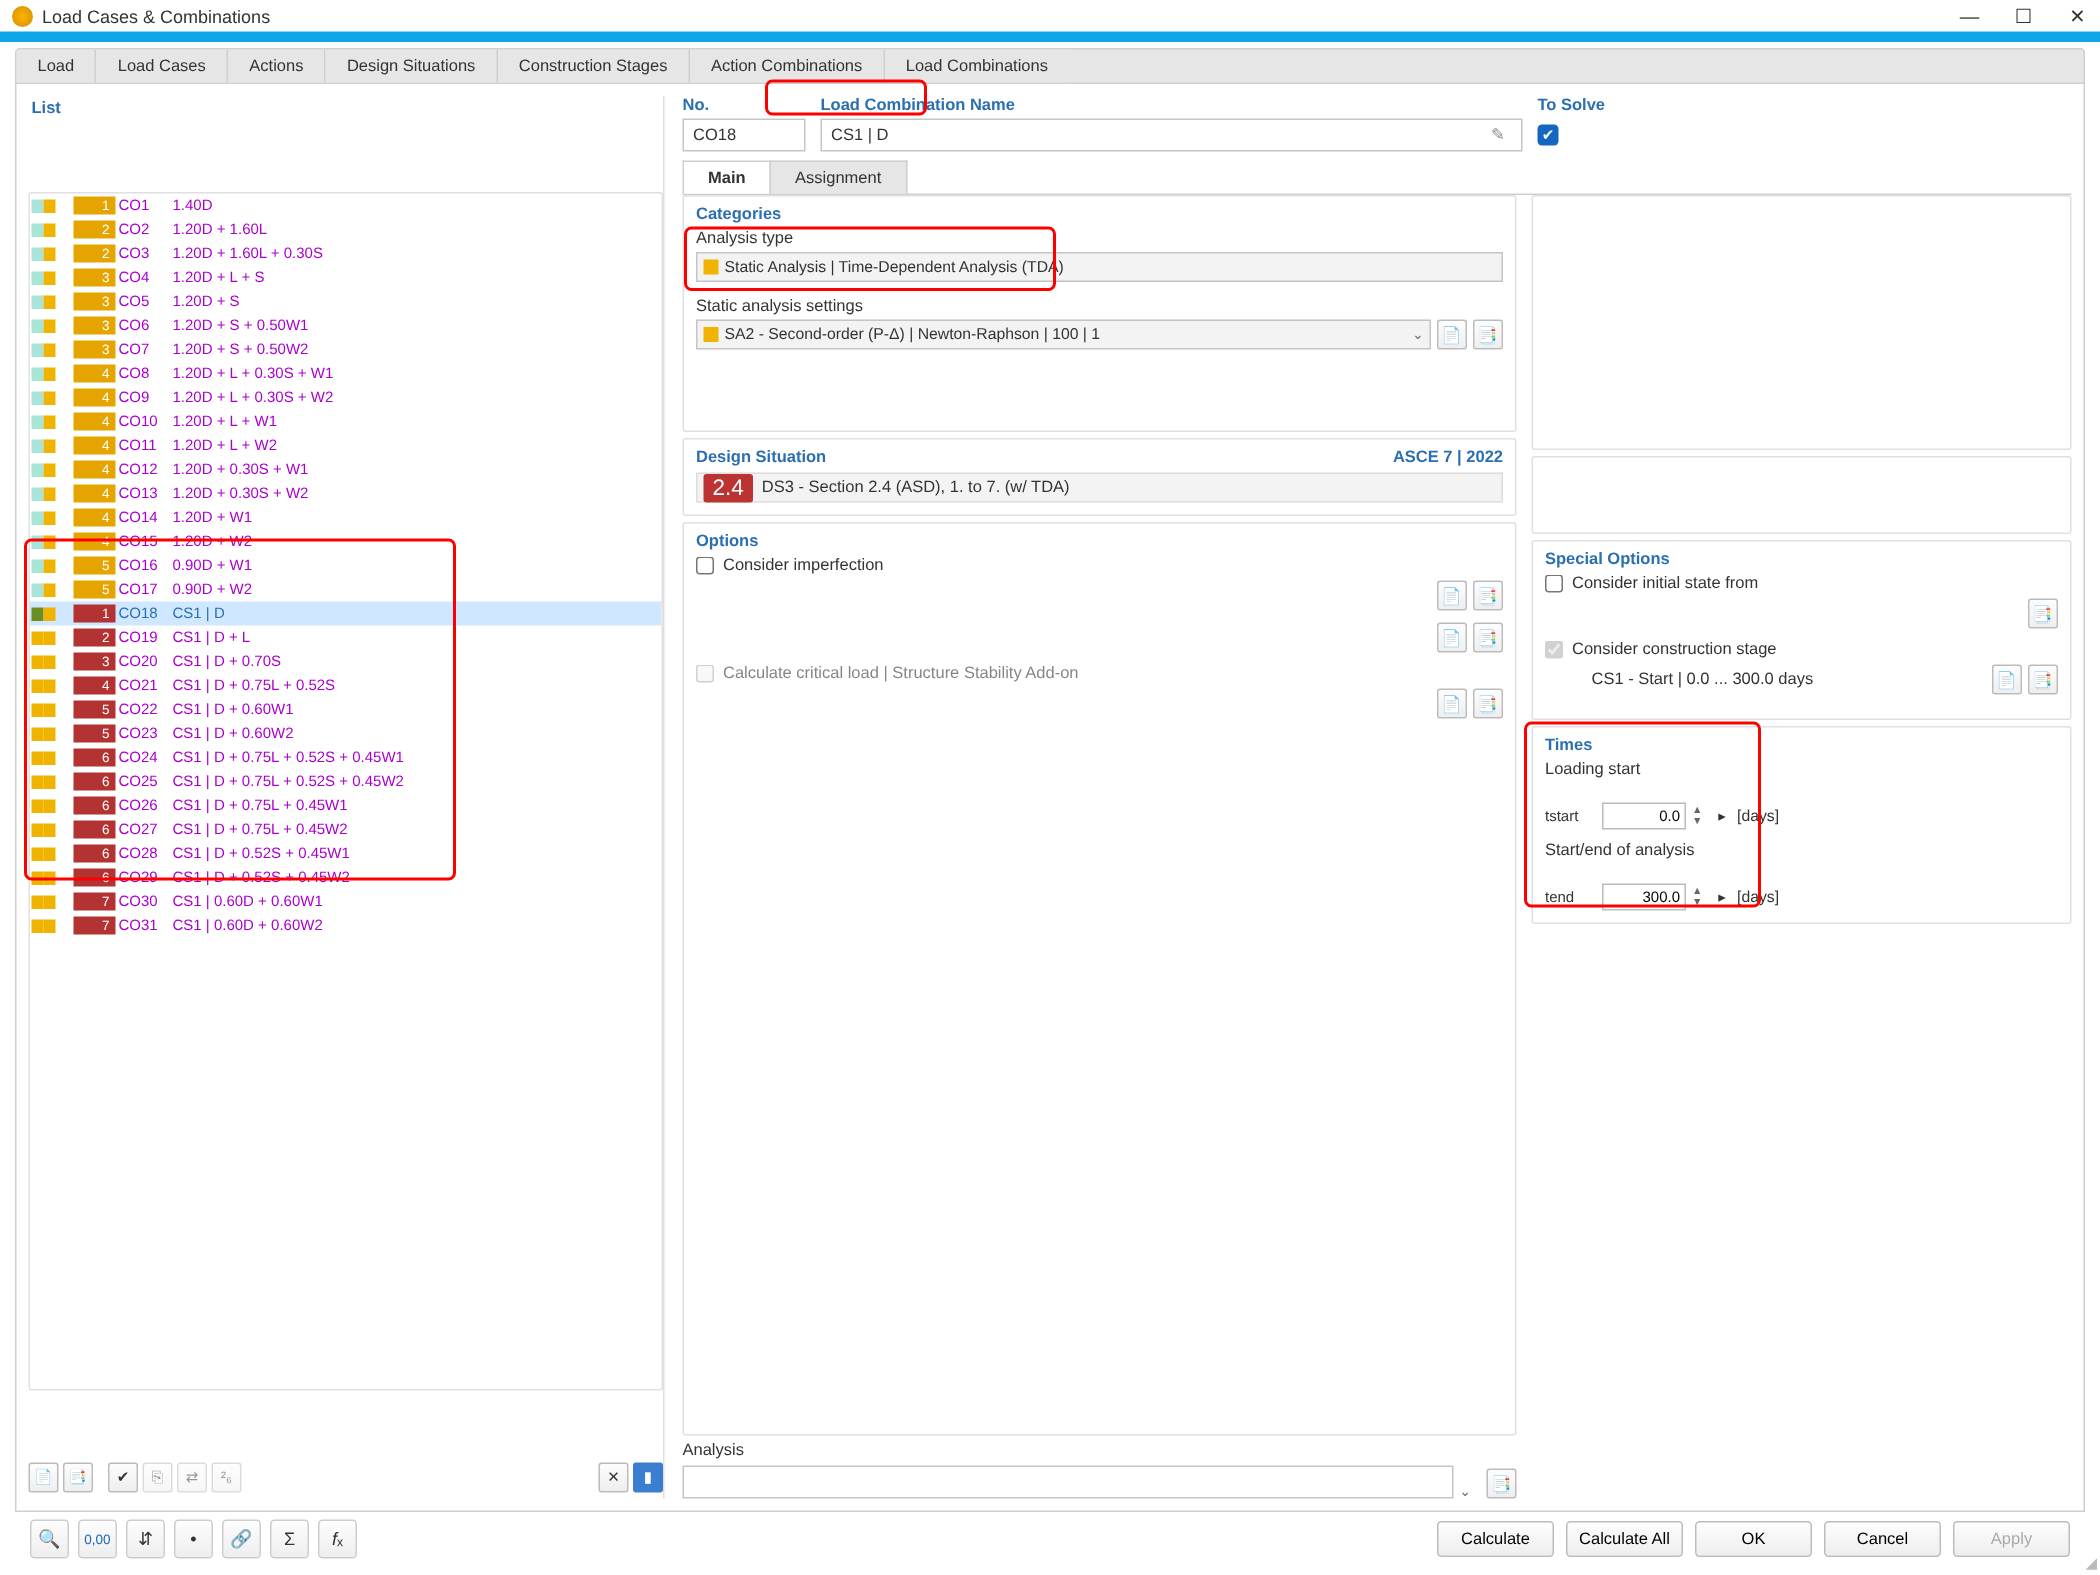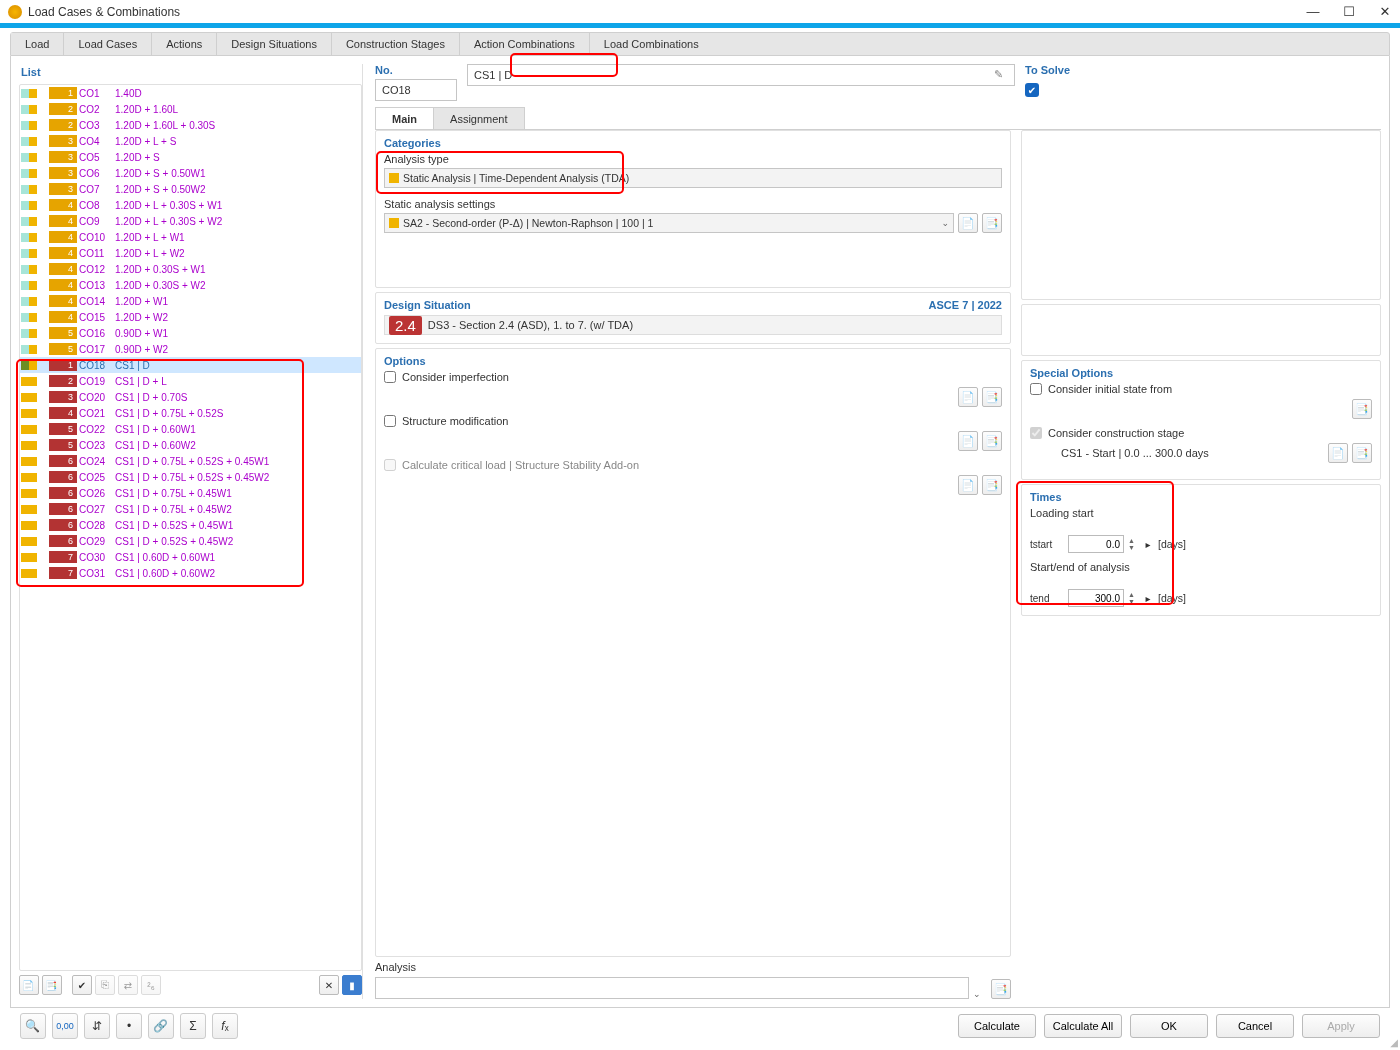--- a/index.html
+++ b/index.html
@@ -1,36 +1,36 @@
 <!DOCTYPE html>
 <html><head>
 <meta charset="utf-8">
 <style>
 * { box-sizing: border-box; margin: 0; padding: 0; font-family: "Segoe UI", Arial, sans-serif; }
 body { background: #fff; font-size: 11px; color: #333; width: 1400px; height: 1050px; position: relative; overflow: hidden; }
 
 
-.titlebar { height: 28px; display: flex; align-items: center; padding: 0 8px; border-bottom: 5px solid #0ea5e9; }
+.titlebar { height: 28px; display: flex; align-items: center; padding: 0 8px; border-bottom: 7px solid #0ea5e9; }
 .titlebar .appicon { width: 14px; height: 14px; background: radial-gradient(circle,#f7b500,#d88c00); border-radius: 50%; margin-right: 6px; }
 .titlebar .title { font-size: 12px; }
 .titlebar .wincontrols { margin-left: auto; display: flex; gap: 22px; font-size: 13px; }
 .titlebar .wincontrols span { cursor: pointer; width:14px; text-align:center; }
 
 
 .outer { display: flex; flex-direction: column; height: calc(100% - 28px); padding: 4px 10px 6px 10px; }
 .tabs { display: flex; border: 1px solid #cfcfcf; border-radius: 3px 3px 0 0; background: #e6e6e6; }
 .tab { padding: 5px 14px; border-right: 1px solid #cfcfcf; cursor: pointer; background: #e6e6e6; color: #333; font-size: 11px; }
 .tab:last-child { border-right: none; }
 .tab.highlight { position: relative; }
 .red-outline { position: absolute; border: 2px solid red; border-radius: 5px; pointer-events: none; }
 
 .content { flex: 1; display: flex; gap: 12px; border: 1px solid #cfcfcf; border-top: none; padding: 8px; min-height: 0; }
 
 
-.left { width: 344px; display: flex; flex-direction: column; border-right: 1px solid #dfdfdf; position: relative; }
+.left { width: 424px; display: flex; flex-direction: column; border-right: 1px solid #dfdfdf; position: relative; gap: 44px; }
 .panel-head { color: #2b6fb0; font-weight: 600; font-size: 11px; padding: 2px 2px 6px 2px; }
 .list-scroll { flex: 1; overflow: auto; border: 1px solid #e0e0e0; border-radius: 2px; background:#fff; position:relative; }
 .row { display: flex; align-items: center; height: 16px; padding-left: 1px; white-space: nowrap; }
 .row.selected { background: #cfe7ff; }
 .swatches { display: flex; gap: 0; width: 24px; justify-content: flex-start; }
 .sw { width: 8px; height: 9px; }
 .tag { width: 28px; height: 12px; display: flex; align-items: center; justify-content: flex-end; padding-right: 4px; color: #fff; font-size: 9px; margin: 0 2px 0 4px; }
 .co { color: #aa00cc; width: 36px; font-size: 10px; }
 .desc { color: #aa00cc; font-size: 10px; }
 .row.selected .co, .row.selected .desc { color: #2b6fb0; }
@@ -418,20 +418,21 @@
 
     <div class="right">
       <div class="toprow">
         <div class="fieldgrp" style="width:82px">
           <div class="lbl">No.</div>
           <div class="inp white">
               <span>CO18</span>
             </div>
         </div>
         <div class="fieldgrp" style="flex:1">
+          <div class="lbl">Load Combination Name</div>
           <div class="inp white icon-right">
             <span>CS1 | D</span>
             <span class="editicon">✎</span>
           </div>
         </div>
         <div class="fieldgrp" style="width:356px">
           <div class="lbl">To Solve</div>
           <div style="height:22px;display:flex;align-items:center">
             <div class="chk">✔</div>
           </div>
@@ -483,24 +484,20 @@
           <div class="section" style="flex:1">
             <div class="shead">Options</div>
             <div class="cbrow">
                 <input type="checkbox" style="">
                 <span>Consider imperfection</span>
               </div>
             <div class="cbsel">
                 <div class="pick" style="flex:1;height:20px"></div>
                 <div class="minibtn">📄</div>
                 <div class="minibtn">📑</div>
-              </div>
-            <div class="cbrow">
-                <input type="checkbox" style="">
-                <span>Structure modification</span>
               </div>
             <div class="cbsel">
                 <div class="pick" style="flex:1;height:20px"></div>
                 <div class="minibtn">📄</div>
                 <div class="minibtn">📑</div>
               </div>
             <div class="cbrow">
                 <input type="checkbox" disabled="" style="">
                 <span style="opacity:.6">Calculate critical load | Structure Stability Add-on</span>
               </div>

